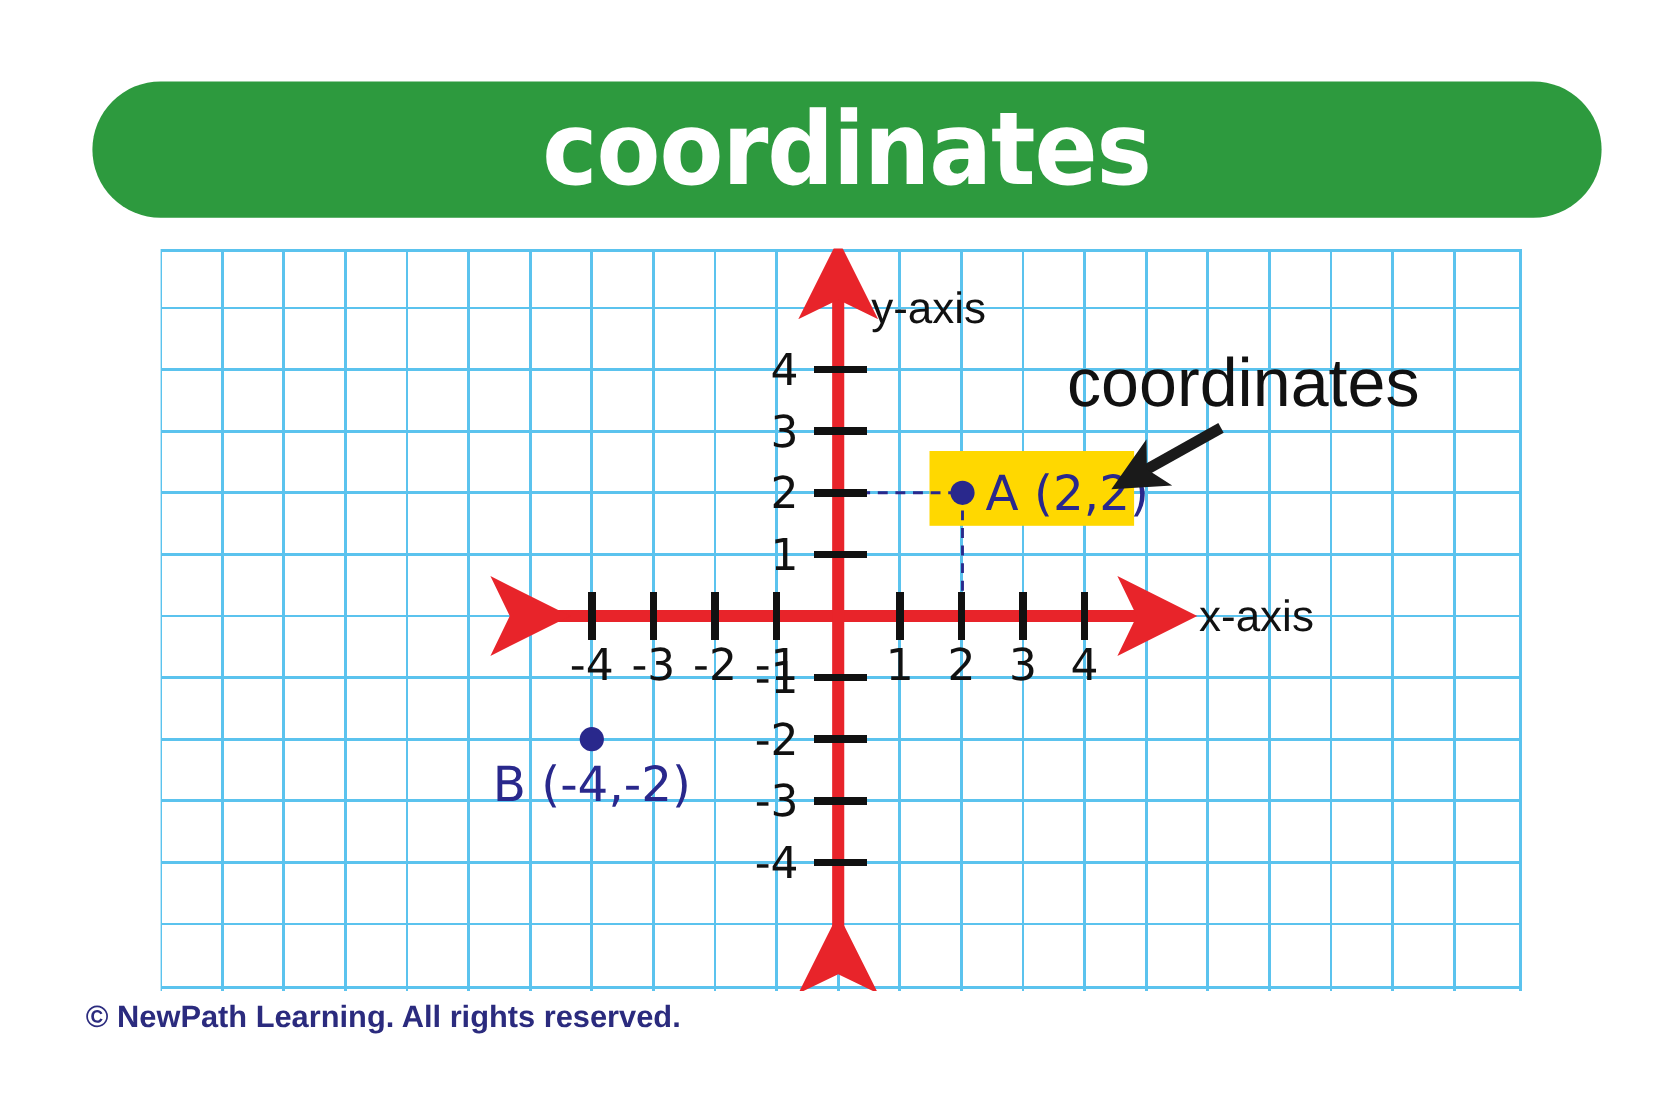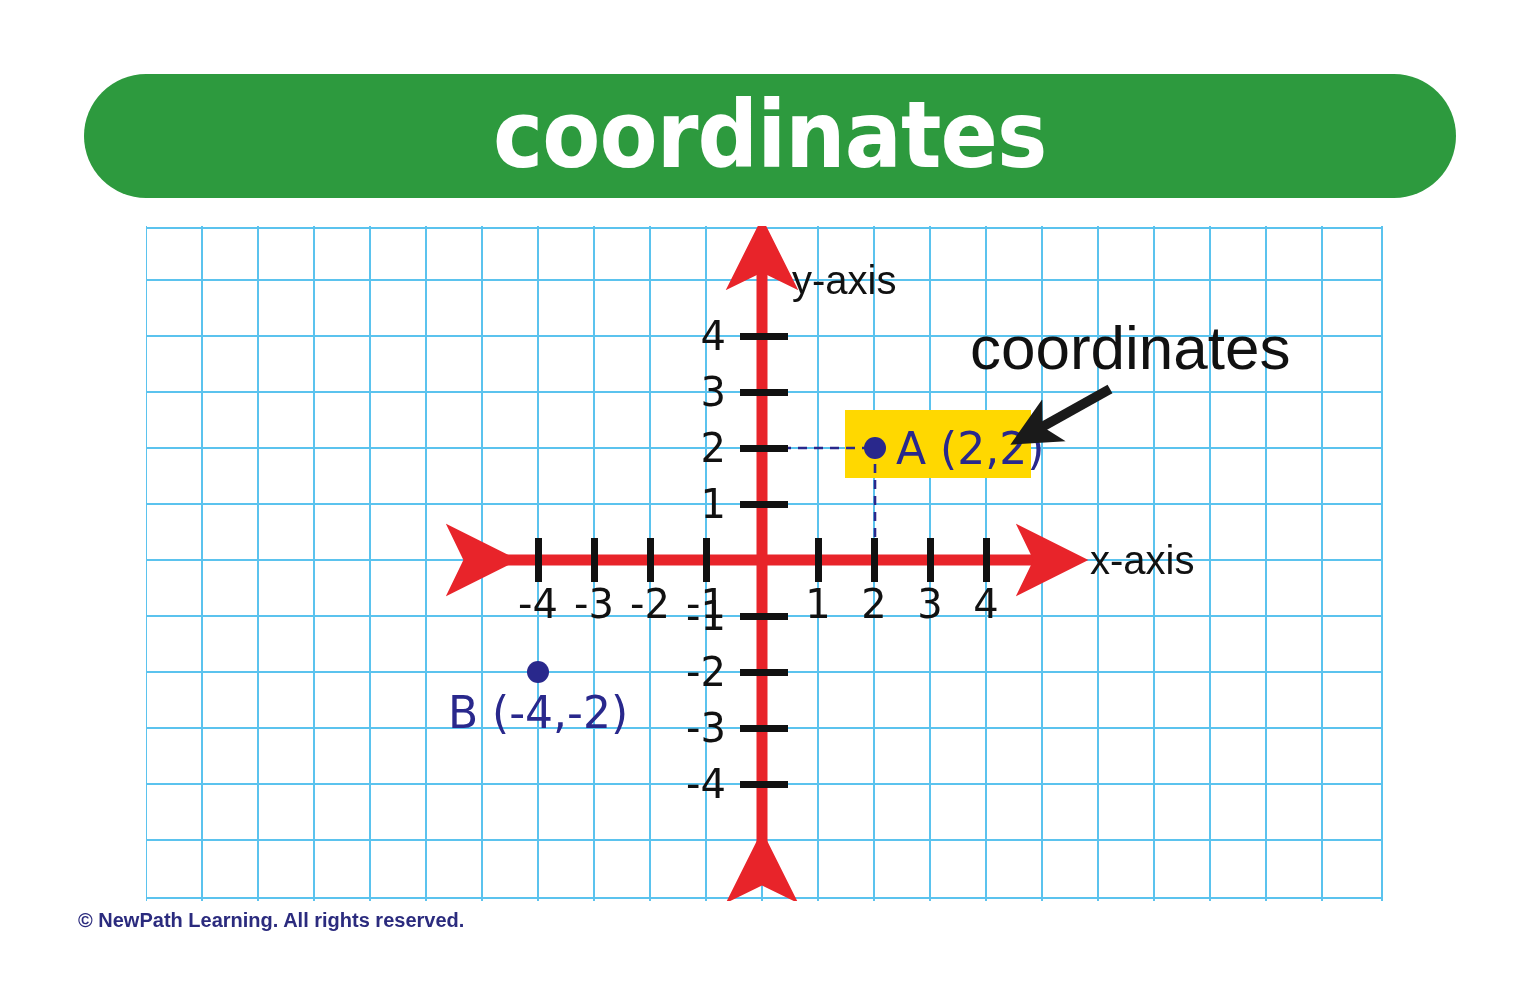--- a/index.html
+++ b/index.html
@@ -59,21 +59,21 @@
     width: 1238px;
     height: 675px;
   }
 
   
   #footer-copyright {
     position: absolute;
     left: 78px;
     top: 909px;
     font-family: "Liberation Sans", sans-serif;
-    font-size: 20px;
+    font-size: 28px;
     font-weight: bold;
     color: #2b2b7e;
     letter-spacing: 0px;
     white-space: nowrap;
   }
 
   .axis-num {
     font-family: "DejaVu Sans", sans-serif;
     font-size: 40px;
     fill: #111111;

